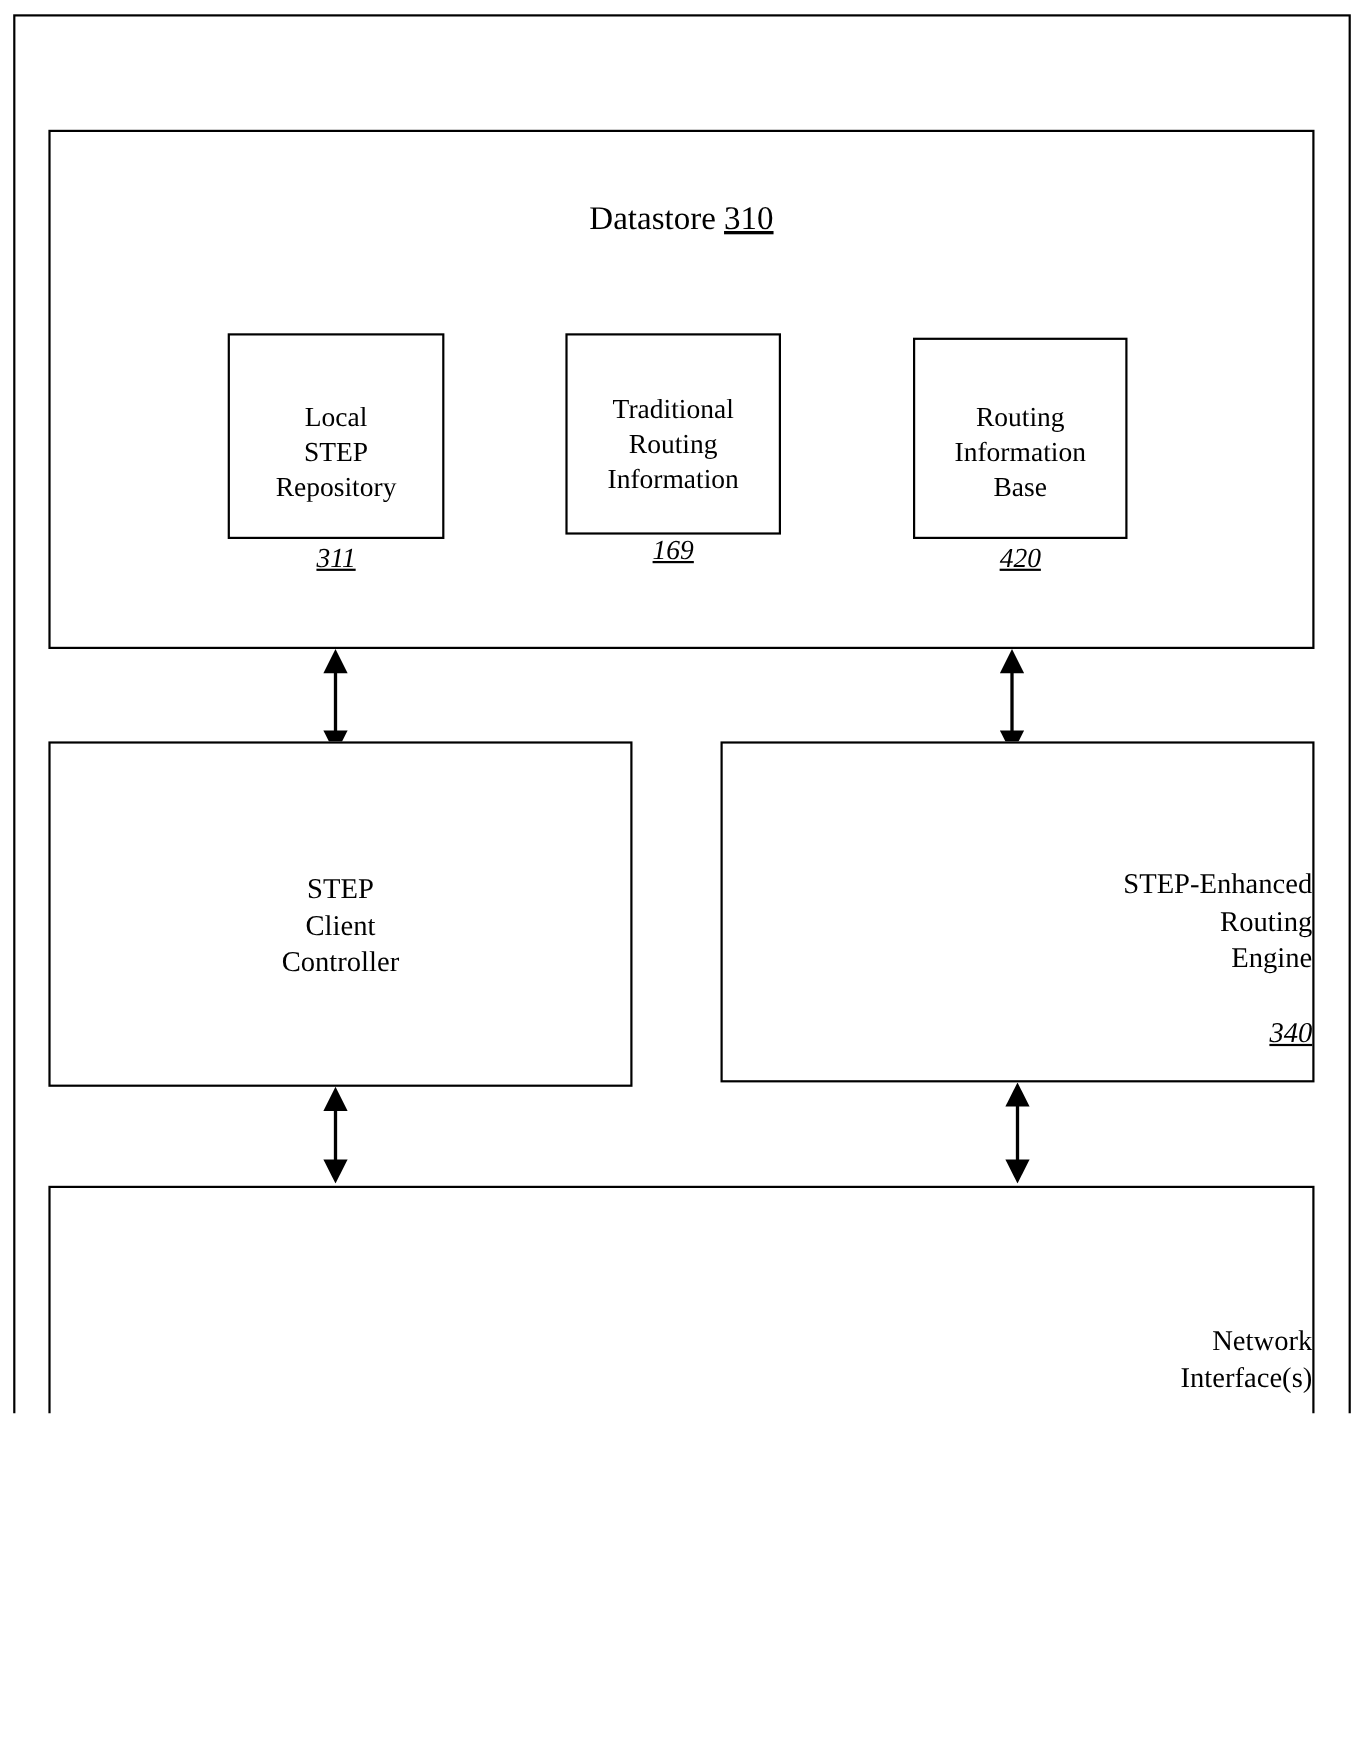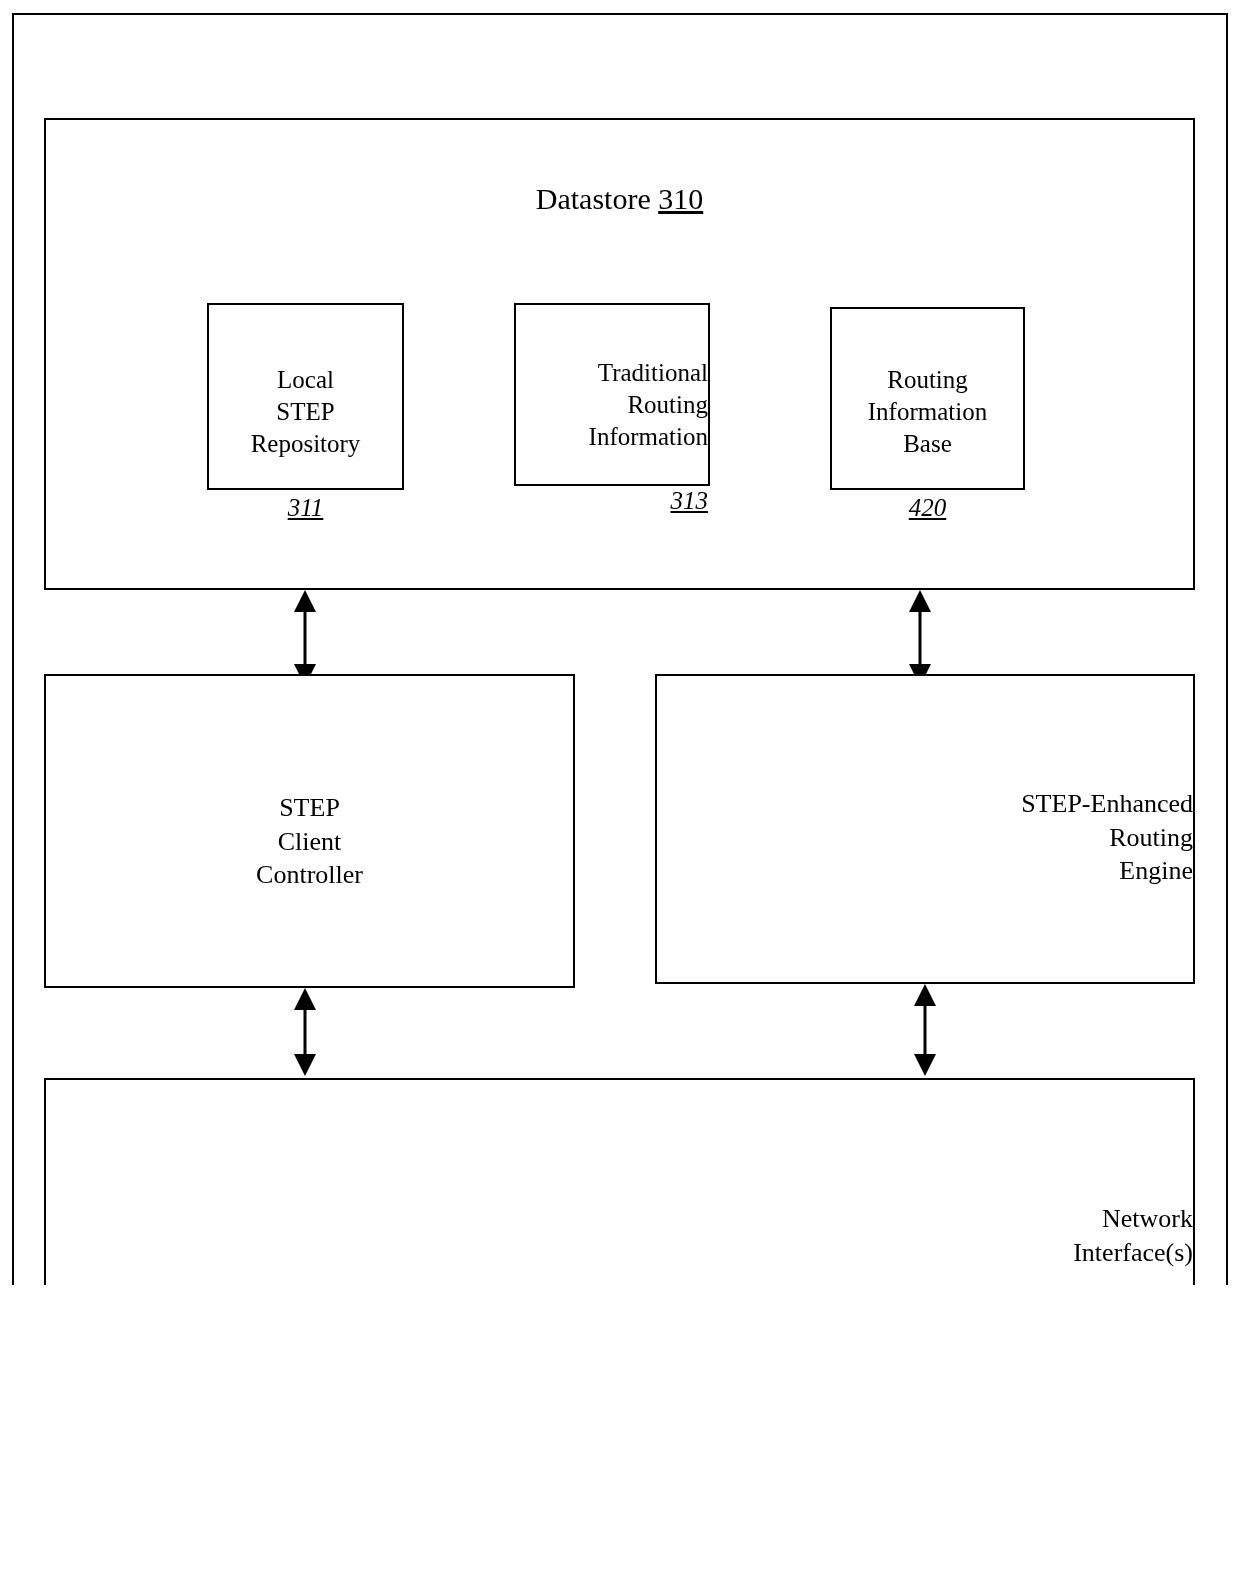--- a/index.html
+++ b/index.html
@@ -119,25 +119,25 @@
   <div class="box inner-box" style="left:207px; top:303px; width:197px; height:187px;">
     <div class="centered-text repo-text" style="top:27px;">
       <span class="label-lines">Local
 STEP
 Repository</span>
       <span class="ref-num">311</span>
     </div>
   </div>
 
   <div class="box inner-box" style="left:514px; top:303px; width:196px; height:183px;">
-    <div class="centered-text repo-text" style="top:20px;text-align:right;">
+    <div class="centered-text repo-text" style="top:20px;">
       <span class="label-lines">Traditional
 Routing
 Information</span>
-      <span class="ref-num">313</span>
+      <span class="ref-num">169</span>
     </div>
   </div>
 
   <div class="box inner-box" style="left:830px; top:307px; width:195px; height:183px;">
     <div class="centered-text repo-text" style="top:23px;">
       <span class="label-lines">Routing
 Information
 Base</span>
       <span class="ref-num">420</span>
     </div>
@@ -165,20 +165,21 @@
 Client
 Controller</span>
     </div>
   </div>
 
   <div class="box" style="left:655px; top:674px; width:540px; height:310px;">
     <div class="centered-text mid-text" style="top:77px;text-align:right;">
       <span class="label-lines">STEP-Enhanced
 Routing
 Engine</span>
+      <span class="ref-num">340</span>
     </div>
   </div>
 
   <div class="arrow" style="left:288px; top:988px;">
     <svg width="34" height="88" viewBox="0 0 34 88">
       <line x1="17" y1="10" x2="17" y2="78" stroke="#000" stroke-width="3"></line>
       <polygon points="17,0 28,22 6,22" fill="#000"></polygon>
       <polygon points="17,88 28,66 6,66" fill="#000"></polygon>
     </svg>
   </div>

